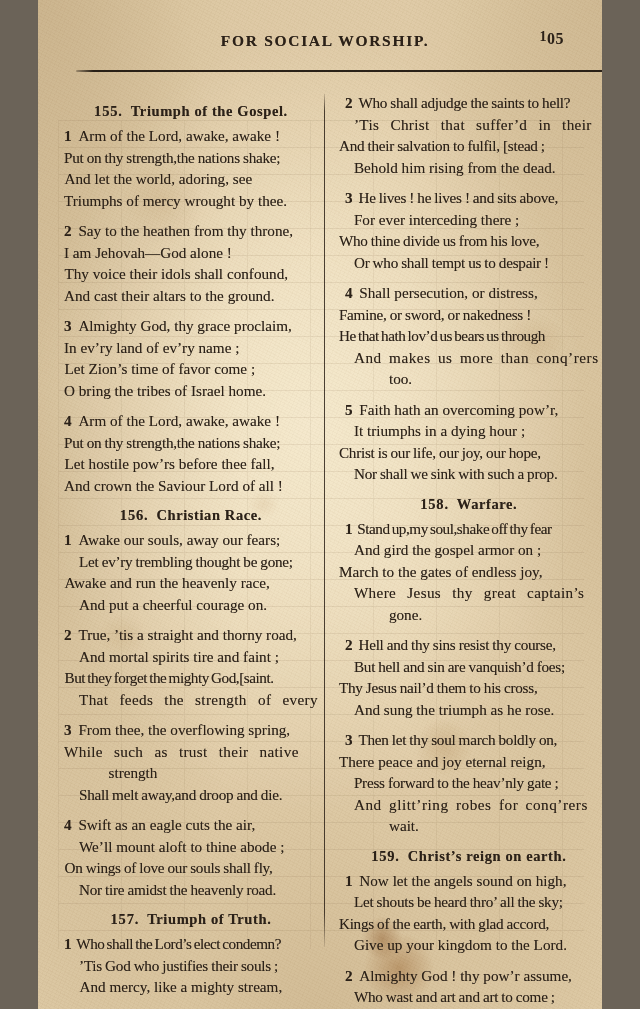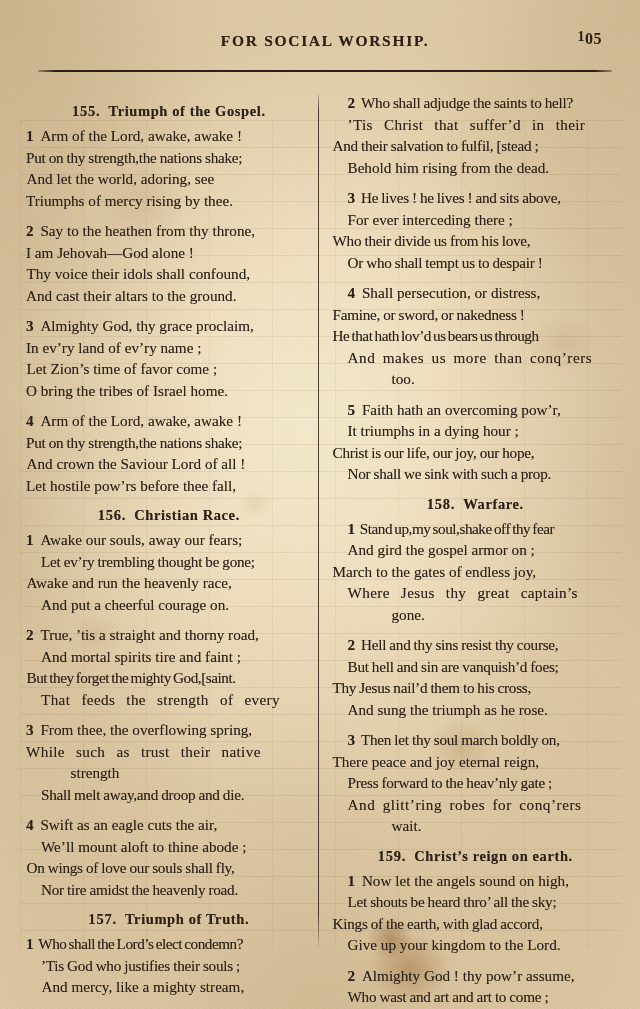--- a/index.html
+++ b/index.html
@@ -4,21 +4,21 @@
 <title>Hymnal page 105</title>
 <style>
   html, body {
     margin: 0;
     padding: 0;
     background: #6b6358;
   }
 
   #page {
     position: relative;
-    width: 640px;
+    width: 564px;
     height: 1009px;
     margin: 0 auto;
     overflow: hidden;
     background: #e9d6b2;
     font-family: "Liberation Serif", "DejaVu Serif", serif;
     color: #2b2118;
   }
 
   
   .paper-tint {
@@ -178,21 +178,21 @@
   .i1 { padding-left: 15px; }
   .i2 { padding-left: 44px; }
   
   .sp1 { letter-spacing: 0.55px; word-spacing: 3px; }
   .sp2 { letter-spacing: 0.35px; word-spacing: 7px; }
   .tight { letter-spacing: -0.25px; word-spacing: -0.4px; }
   .tighter { letter-spacing: -0.45px; word-spacing: -1.2px; }
 
   
   .col-left  .line:nth-child(3n)   { margin-left: 0.5px; }
-  .col-right .line:nth-child(4n+1) { margin-left: 15px; }
+  .col-right .line:nth-child(4n+1) { margin-left: 6px; }
 </style>
 </head>
 <body>
 
 <div id="page">
 
   <div class="paper-tint tint-a"></div>
   <div class="showthrough"></div>
   <div class="paper-tint tint-b"></div>
   <div class="grain"></div>
@@ -207,39 +207,39 @@
     <div class="headrule"></div>
 
     <div class="columns">
       <div class="col col-left" id="col-left">
           <div class="hymn">
             <div class="hymn-title"><span class="num">155.</span><span class="cap">Triumph of the Gospel.</span></div>
             <div class="stanza">
               <div class="line"><span class="vn">1 </span><span>Arm of the Lord, awake, awake !</span></div>
               <div class="line tight"><span>Put on thy strength,the nations shake;</span></div>
               <div class="line"><span>And let the world, adoring, see</span></div>
-              <div class="line"><span>Triumphs of mercy rising by thee.</span></div>
+              <div class="line"><span>Triumphs of mercy wrought by thee.</span></div>
             </div>
             <div class="stanza">
               <div class="line"><span class="vn">2 </span><span>Say to the heathen from thy throne,</span></div>
               <div class="line"><span>I am Jehovah—God alone !</span></div>
               <div class="line"><span>Thy voice their idols shall confound,</span></div>
               <div class="line"><span>And cast their altars to the ground.</span></div>
             </div>
             <div class="stanza">
               <div class="line"><span class="vn">3 </span><span>Almighty God, thy grace proclaim,</span></div>
               <div class="line"><span>In ev’ry land of ev’ry name ;</span></div>
               <div class="line"><span>Let Zion’s time of favor come ;</span></div>
               <div class="line"><span>O bring the tribes of Israel home.</span></div>
             </div>
             <div class="stanza">
               <div class="line"><span class="vn">4 </span><span>Arm of the Lord, awake, awake !</span></div>
               <div class="line tight"><span>Put on thy strength,the nations shake;</span></div>
+              <div class="line"><span>Let hostile pow’rs before thee fall,</span></div>
               <div class="line"><span>And crown the Saviour Lord of all !</span></div>
-              <div class="line"><span>Let hostile pow’rs before thee fall,</span></div>
             </div>
           </div>
           <div class="hymn">
             <div class="hymn-title"><span class="num">156.</span><span class="cap">Christian Race.</span></div>
             <div class="stanza">
               <div class="line"><span class="vn">1 </span><span>Awake our souls, away our fears;</span></div>
               <div class="line i1 tight"><span>Let ev’ry trembling thought be gone;</span></div>
               <div class="line"><span>Awake and run the heavenly race,</span></div>
               <div class="line i1"><span>And put a cheerful courage on.</span></div>
             </div>
@@ -276,21 +276,21 @@
           <div class="hymn">
             <div class="stanza">
               <div class="line tight"><span class="vn">2 </span><span>Who shall adjudge the saints to hell?</span></div>
               <div class="line i1 sp2"><span>’Tis Christ that suffer’d in their</span></div>
               <div class="line tight"><span>And their salvation to fulfil,  [stead ;</span></div>
               <div class="line i1"><span>Behold him rising from the dead.</span></div>
             </div>
             <div class="stanza">
               <div class="line tight"><span class="vn">3 </span><span>He lives ! he lives ! and sits above,</span></div>
               <div class="line i1"><span>For ever interceding there ;</span></div>
-              <div class="line tight"><span>Who their divide us from his love,</span></div>
+              <div class="line tight"><span>Who thine divide us from his love,</span></div>
               <div class="line i1 tight"><span>Or who shall tempt us to despair !</span></div>
             </div>
             <div class="stanza">
               <div class="line"><span class="vn">4 </span><span>Shall persecution, or distress,</span></div>
               <div class="line tight"><span>Famine, or sword, or nakedness !</span></div>
               <div class="line tighter"><span>He that hath lov’d us bears us through</span></div>
               <div class="line i1 sp1"><span>And makes us more than conq’rers</span></div>
               <div class="line i2"><span>too.</span></div>
             </div>
             <div class="stanza">

